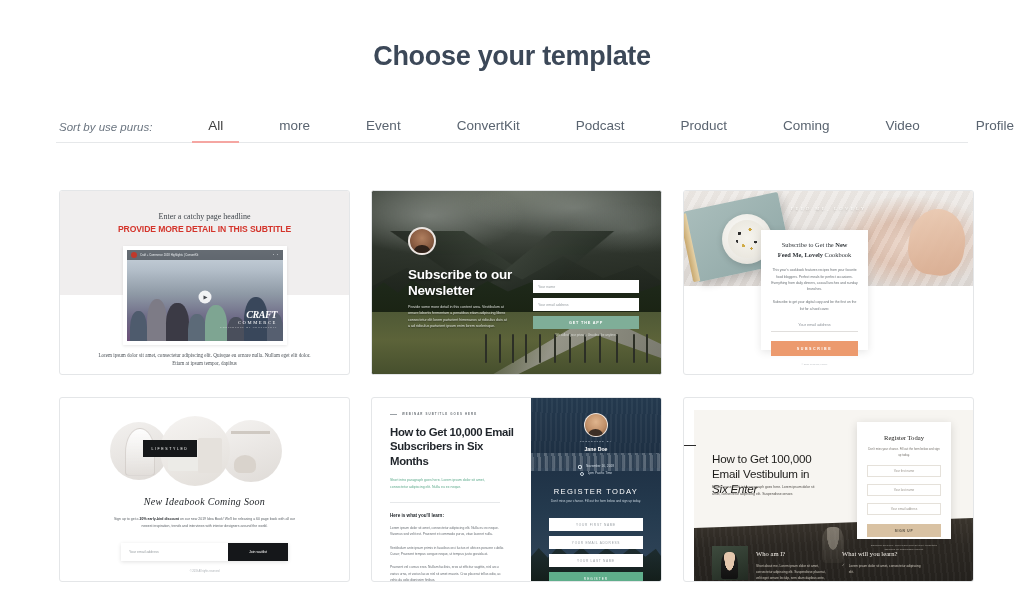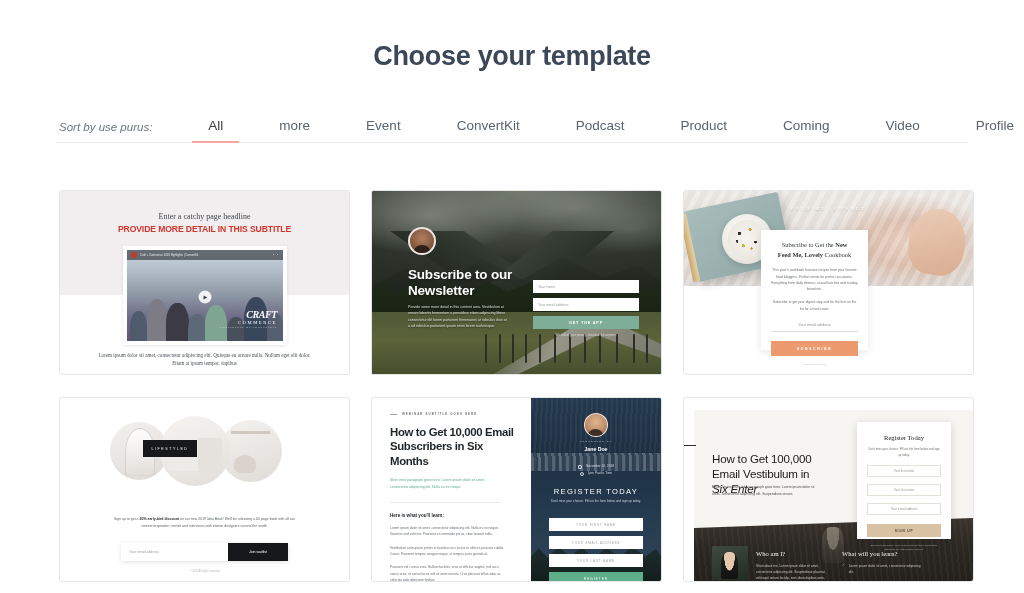--- a/index.html
+++ b/index.html
@@ -621,20 +621,21 @@
       </div>
     </div>
 
     <div class="card c4">
       <div class="circles">
         <div class="circ l"></div>
         <div class="circ m"></div>
         <div class="circ r"></div>
       </div>
       <div class="chip">LIFESTYLED</div>
+      <div class="script">New Ideabook Coming Soon</div>
       <div class="copy">
         <span>Sign up to get a </span><b>20% early-bird discount</b><span> on our new 2019 Idea Book! We'll be releasing a 60 page book with all our newest inspiration, trends and interviews with interior designers around the world.</span>
       </div>
       <div class="formrow">
         <div class="fi">Your email address</div>
         <div class="fb">Join waitlist</div>
       </div>
       <div class="copyright">© 2019 All rights reserved</div>
     </div>
 

